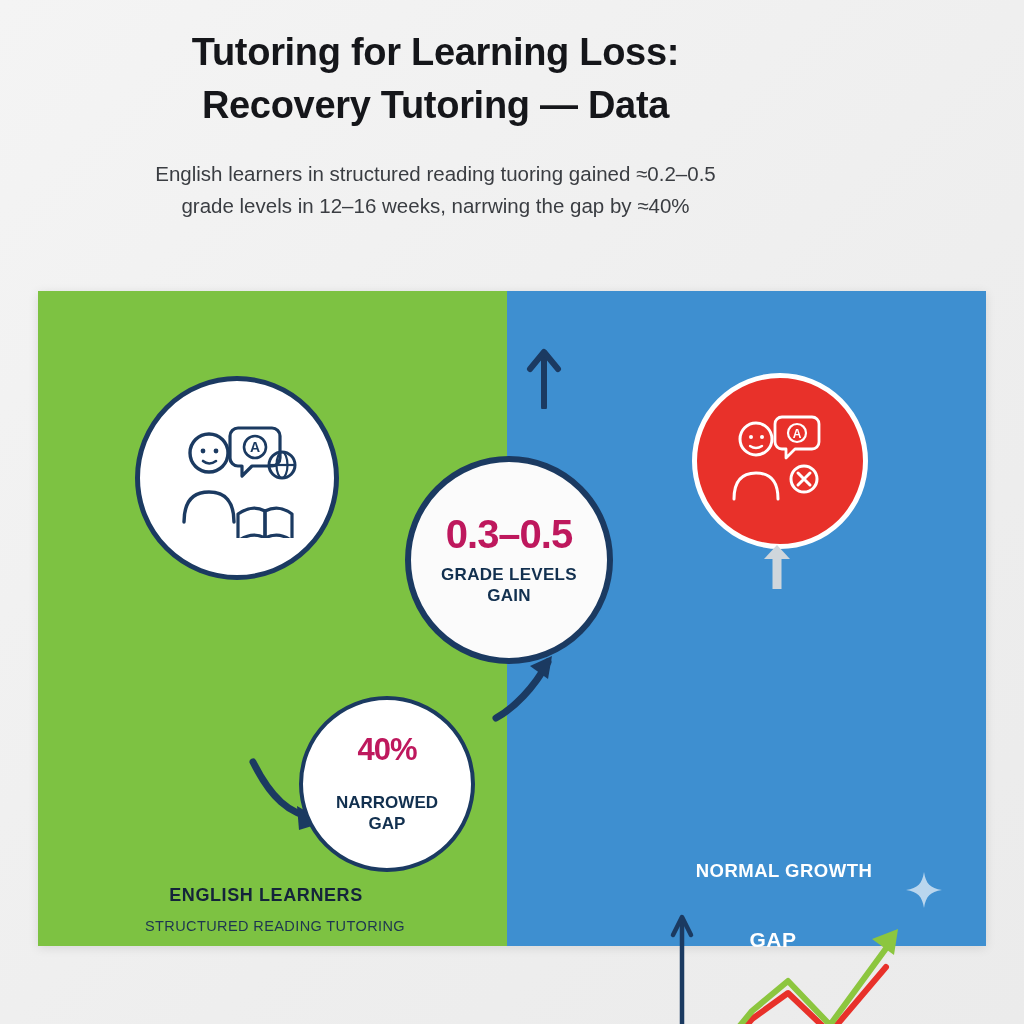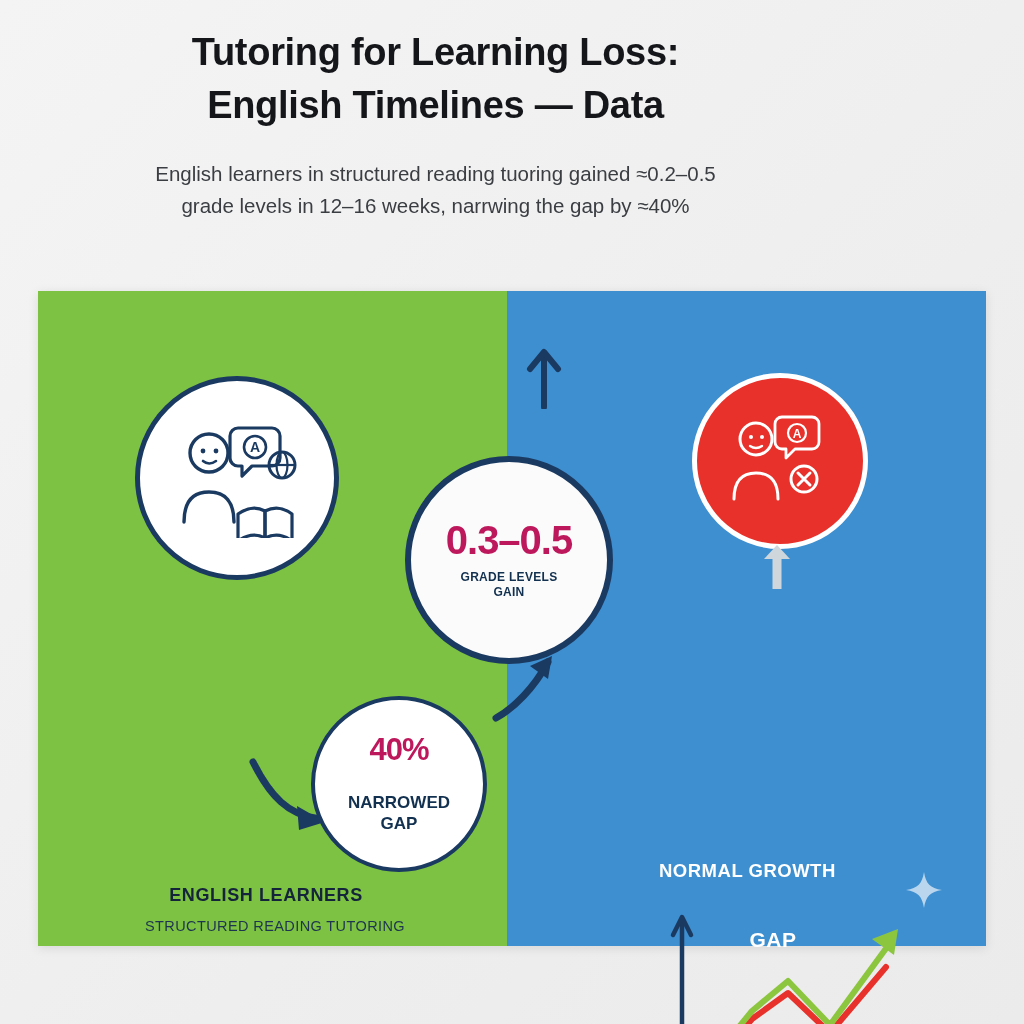--- a/index.html
+++ b/index.html
@@ -84,21 +84,21 @@
     border: 5px solid #1b3a61;
   }
   .circle-center {
     left: 367px; top: 165px;
     width: 196px; height: 196px;
     background: #fbfbfb;
     border: 6px solid #1b3a61;
     z-index: 5;
   }
   .circle-narrow {
-    left: 273px; top: 405px;
+    left: 261px; top: 405px;
     width: 168px; height: 168px;
     background: #ffffff;
     border: 4px solid #1b3a61;
     z-index: 4;
     gap: 28px;
   }
   .circle-red {
     left: 654px; top: 82px;
     width: 166px; height: 166px;
     background: #e8312a;
@@ -107,21 +107,21 @@
 
   .big-num {
     font-size: 40px;
     font-weight: bold;
     color: #be185d;
     letter-spacing: -1px;
     line-height: 1;
   }
   .circle-center .cap {
     margin-top: 10px;
-    font-size: 12px;
+    font-size: 17px;
     font-weight: bold;
     color: #12304f;
     letter-spacing: 0.3px;
     line-height: 1.25;
   }
   .circle-narrow .big-num { font-size: 31px; }
   .circle-narrow .cap {
     margin-top: 0;
     font-size: 17px;
     font-weight: bold;
@@ -146,20 +146,21 @@
     width: 370px;
     text-align: center;
     font-size: 14.5px;
     color: #1d3550;
     letter-spacing: 0.4px;
   }
   .label-normal-growth {
     position: absolute;
     left: 621px; top: 569px;
     width: 250px;
+    text-align: center;
     font-size: 18.5px;
     font-weight: bold;
     color: #ffffff;
     letter-spacing: 0.5px;
   }
   .label-gap {
     position: absolute;
     left: 640px; top: 637px;
     width: 190px;
     text-align: center;
@@ -188,21 +189,21 @@
   }
 </style>
 </head>
 <body>
 
 <div class="page">
 
   <div class="header">
     <div class="title">
       <div>Tutoring for Learning Loss:</div>
-      <div>English Timelines — Data</div>
+      <div>Recovery Tutoring — Data</div>
     </div>
     <div class="subtitle">
       <div>English learners in structured reading tuoring gained ≈0.2–0.5</div>
       <div>grade levels in 12–16 weeks, narrwing the gap by ≈40%</div>
     </div>
   </div>
 
   <div class="board">
 
     <div class="panel-left"></div>

